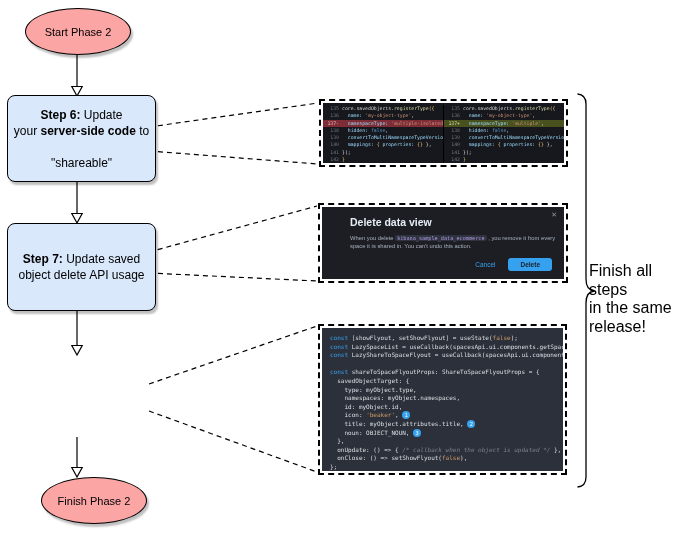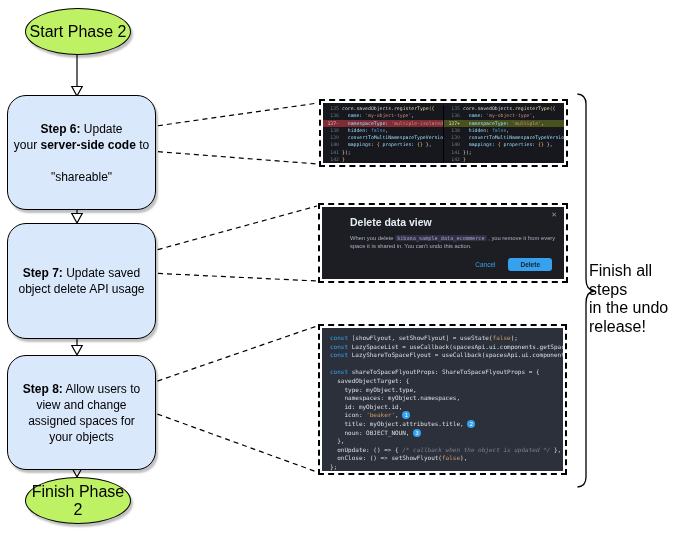--- a/index.html
+++ b/index.html
@@ -6,22 +6,22 @@
   .canvas{position:relative;width:691px;height:535px;background:#fff;font-family:"Liberation Sans",sans-serif;overflow:hidden;}
   .overlay{position:absolute;left:0;top:0;pointer-events:none;}
   .overlay line,.overlay path{stroke:#000;stroke-width:1.2;}
   .overlay .head{fill:#fff;}
   .overlay .dash{stroke-dasharray:5,4;}
   .overlay .brace{fill:none;stroke-width:1.3;}
 
   
   .node{position:absolute;display:flex;align-items:center;justify-content:center;text-align:center;
         color:#000;box-shadow:2px 3px 2px rgba(0,0,0,0.25);}
-  .ellipse{background:#bef264;border:1.4px solid #000;border-radius:50%;font-size:16px;}
-  .step{background:#dae8fc;border:1.4px solid #000;border-radius:19px;font-size:12px;line-height:16px;padding:16px 3px;}
+  .ellipse{background:#fca5a5;border:1.4px solid #000;border-radius:50%;font-size:11px;}
+  .step{background:#dae8fc;border:1.4px solid #000;border-radius:8px;font-size:12px;line-height:16px;padding:2px 3px;}
   .c-b{font-weight:bold;}
 
   
   .shot{position:absolute;border:2px dashed #000;background:#fff;padding:2px;box-sizing:border-box;}
 
   
   .diff{display:flex;width:100%;height:100%;background:#16181d;font-family:"DejaVu Sans Mono",monospace;font-size:4.8px;line-height:7.3px;overflow:hidden;padding-top:2px;box-sizing:border-box;}
   .pane{width:50%;overflow:hidden;}
   .pane.rightpane{border-left:1px solid #000;}
   .row{display:flex;white-space:pre;height:7.3px;}
@@ -95,25 +95,22 @@
   </div>
 
   <div class="node step" style="left:7px;top:95px;width:141px;height:81px;">
     <div><span class="c-b">Step 6:</span><span> Update</span><br><span>your </span><span class="c-b">server-side code</span><span> to</span><br><br><span>"shareable"</span></div>
   </div>
 
   <div class="node step" style="left:7px;top:223px;width:141px;height:82px;">
     <div><span class="c-b">Step 7:</span><span> Update saved</span><br><span>object delete API usage</span><br></div>
   </div>
 
-  <div class="node step" style="left:7px;top:355px;width:141px;height:81px;">
-    <div><span class="c-b">Step 8:</span><span> Allow users to</span><br><span>view and change</span><br><span>assigned spaces for</span><br><span>your objects</span></div>
-  </div>
-
-  <div class="node ellipse" style="left:25px;top:477px;width:104px;height:45px;">
+
+  <div class="node ellipse" style="left:41px;top:477px;width:104px;height:45px;">
     <span>Finish Phase 2</span>
   </div>
 
   <div class="shot" style="left:319px;top:99px;width:249px;height:68px;">
     <div class="diff">
       <div class="pane">
 
           <div class="row">
             <span class="g">135</span>
             <span class="t"><span class="c-pl">core.savedObjects.</span><span class="c-fn">registerType</span><span class="c-ye">({</span></span>
@@ -243,15 +240,15 @@
         <div class="cl"><span class="c-pl">  },</span></div>
 
         <div class="cl"><span class="c-pl">  onUpdate: () =&gt; { </span><span class="c-cm">/* callback when the object is updated */</span><span class="c-pl"> },</span></div>
 
         <div class="cl"><span class="c-pl">  onClose: () =&gt; setShowFlyout(</span><span class="c-no">false</span><span class="c-pl">),</span></div>
 
         <div class="cl"><span class="c-pl">};</span></div>
       </div>
   </div>
 
-  <div class="note"><span>Finish all steps</span><br><span>in the undo</span><br><span>release!</span></div>
+  <div class="note"><span>Finish all steps</span><br><span>in the same</span><br><span>release!</span></div>
 
 </div>
 
 </body></html>

